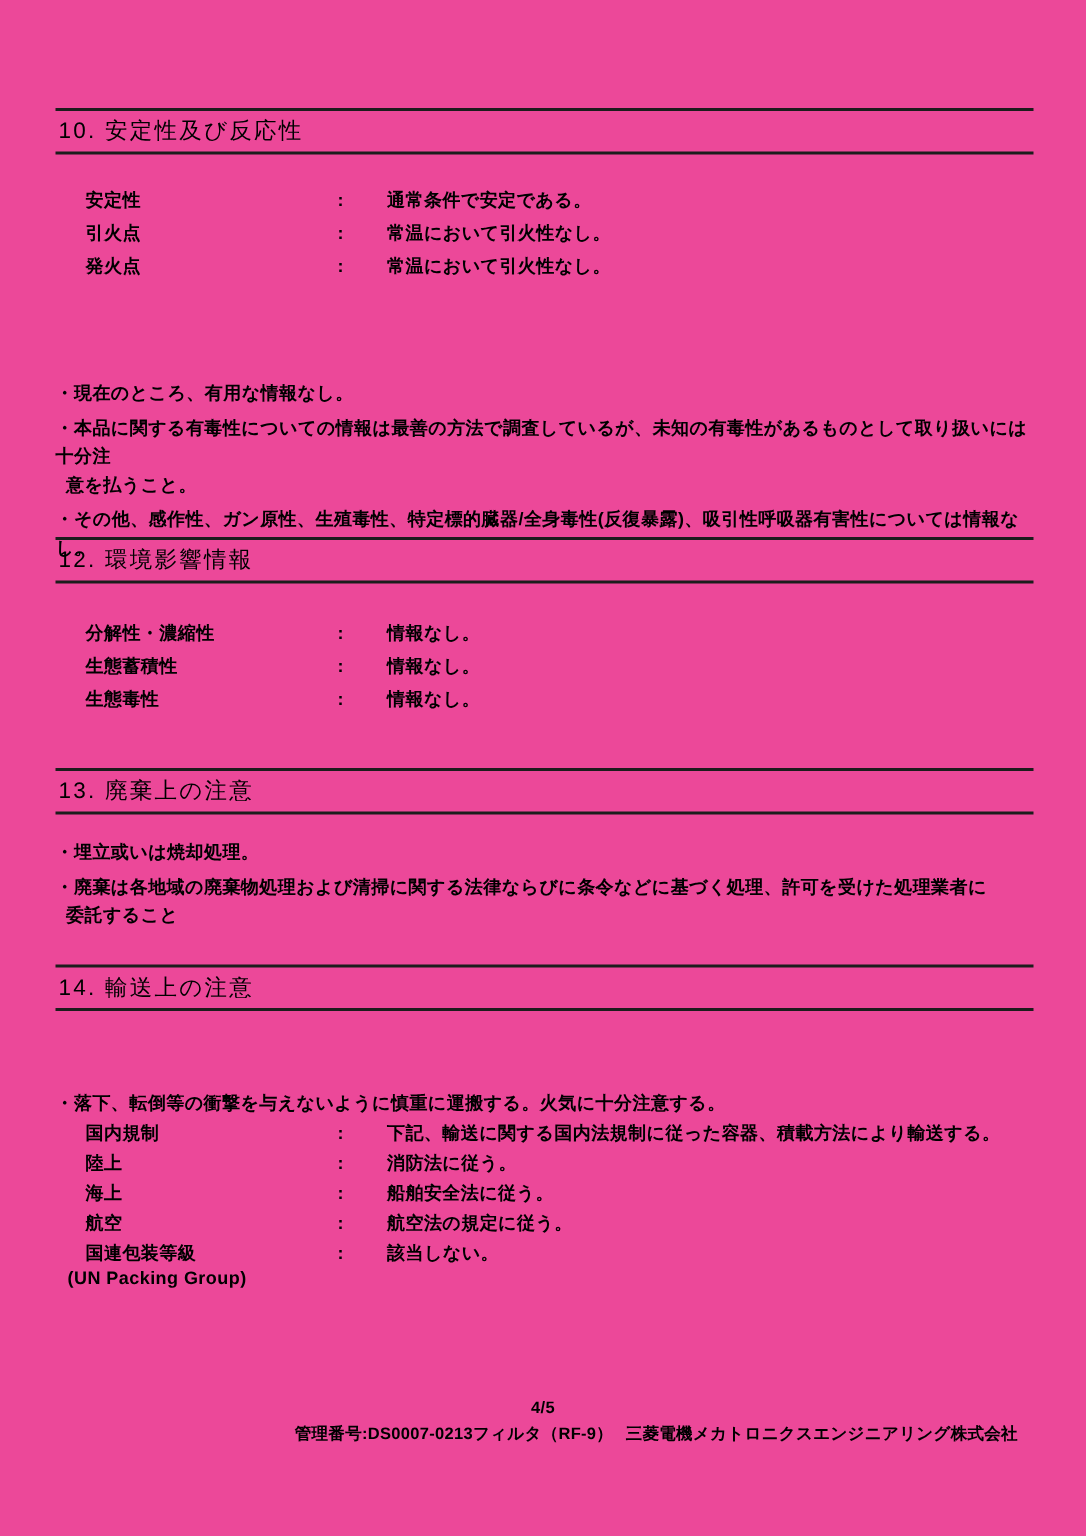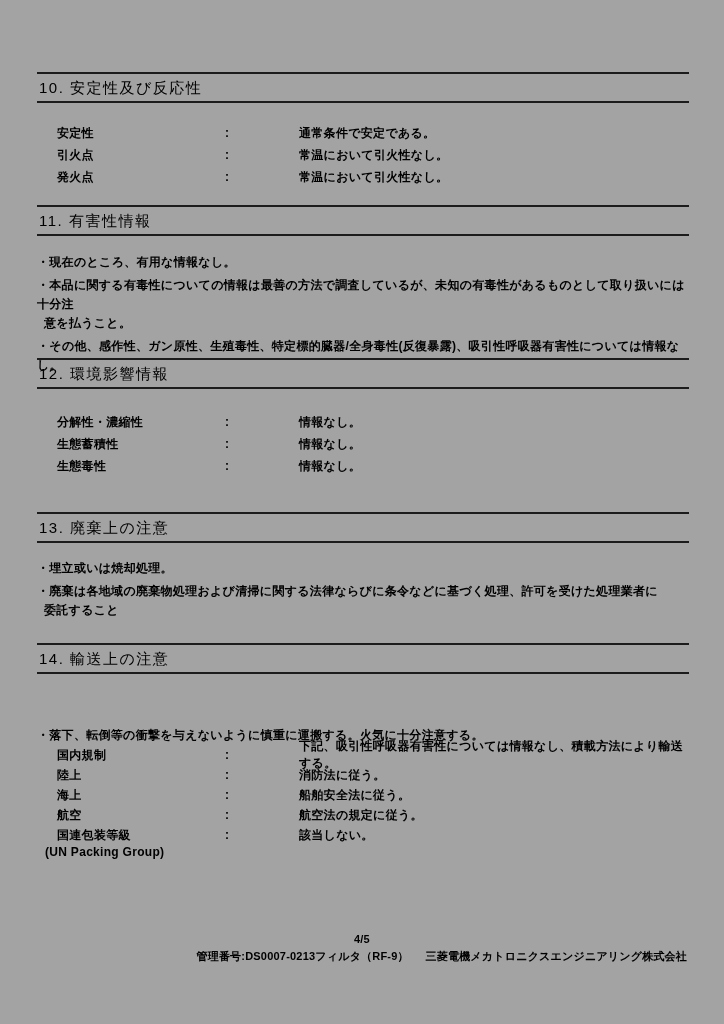--- a/index.html
+++ b/index.html
@@ -1,20 +1,20 @@
 <!DOCTYPE html>
 <html><head>
 <meta charset="utf-8">
 <style>
   html, body { margin: 0; padding: 0; background: #ffffff; }
   .page {
     position: relative;
     width: 724px;
     height: 1024px;
-    background: #a3a3a3;
+    background: #ec4899;
     color: #000000;
     font-family: "Liberation Sans", "DejaVu Sans", sans-serif;
     overflow: hidden;
   }
   .sec-header {
     position: absolute;
     left: 37px;
     width: 650px;
     border-top: 2px solid #1c1c1c;
     border-bottom: 2px solid #1c1c1c;
@@ -33,21 +33,21 @@
     letter-spacing: 0.3px;
   }
   .row {
     display: flex;
     align-items: center;
     height: 22px;
     padding-left: 20px;
   }
   .row .label { width: 168px; flex: 0 0 168px; }
   .row .colon { width: 33px; flex: 0 0 33px; }
-  .row .value { flex: 1; margin-left: 41px; }
+  .row .value { flex: 1; }
   .s14 .row { height: 20px; }
   .bullet { margin-bottom: 4px; }
   .bline { line-height: 19px; }
   .bline.cont { padding-left: 7px; }
   .intro { line-height: 19px; }
   .subrow {
     padding-left: 8px;
     font-size: 12px;
     line-height: 15px;
   }
@@ -57,21 +57,21 @@
     left: 37px;
     width: 650px;
     font-size: 11px;
     font-weight: bold;
     letter-spacing: 0.2px;
   }
   .pageno { text-align: center; line-height: 14px; }
   .footrow { display: flex; margin-top: 3px; line-height: 15px; }
   .f-left { flex: 1; text-align: right; }
   .f-center { flex: 0 0 auto; text-align: center; }
-  .f-right { flex: 1; text-align: right; }
+  .f-right { flex: 1; text-align: center; }
 </style>
 </head>
 <body>
 
 <div class="page">
 
   <div class="sec-header" style="top:72px">
     <span>10. 安定性及び反応性</span>
   </div>
   <div class="block" style="top:122px">
@@ -85,23 +85,20 @@
       <span class="colon">:</span>
       <span class="value">常温において引火性なし。</span>
     </div>
     <div class="row">
       <span class="label">発火点</span>
       <span class="colon">:</span>
       <span class="value">常温において引火性なし。</span>
     </div>
   </div>
 
-  <div class="sec-header" style="top:205px">
-    <span>11. 有害性情報</span>
-  </div>
   <div class="block" style="top:253px">
     <div class="bullet">
       <div class="bline">・現在のところ、有用な情報なし。</div>
     </div>
     <div class="bullet">
       <div class="bline">・本品に関する有毒性についての情報は最善の方法で調査しているが、未知の有毒性があるものとして取り扱いには十分注</div>
       <div class="bline cont">意を払うこと。</div>
     </div>
     <div class="bullet">
       <div class="bline">・その他、感作性、ガン原性、生殖毒性、特定標的臓器/全身毒性(反復暴露)、吸引性呼吸器有害性については情報なし。</div>
@@ -143,21 +140,21 @@
   </div>
 
   <div class="sec-header" style="top:643px">
     <span>14. 輸送上の注意</span>
   </div>
   <div class="block s14" style="top:726px">
     <div class="intro">・落下、転倒等の衝撃を与えないように慎重に運搬する。火気に十分注意する。</div>
     <div class="row">
       <span class="label">国内規制</span>
       <span class="colon">:</span>
-      <span class="value">下記、吸引性呼吸器有害性については情報なし、積載方法により輸送する。</span>
+      <span class="value">下記、輸送に関する国内法規制に従った容器、積載方法により輸送する。</span>
     </div>
     <div class="row">
       <span class="label">陸上</span>
       <span class="colon">:</span>
       <span class="value">消防法に従う。</span>
     </div>
     <div class="row">
       <span class="label">海上</span>
       <span class="colon">:</span>
       <span class="value">船舶安全法に従う。</span>

